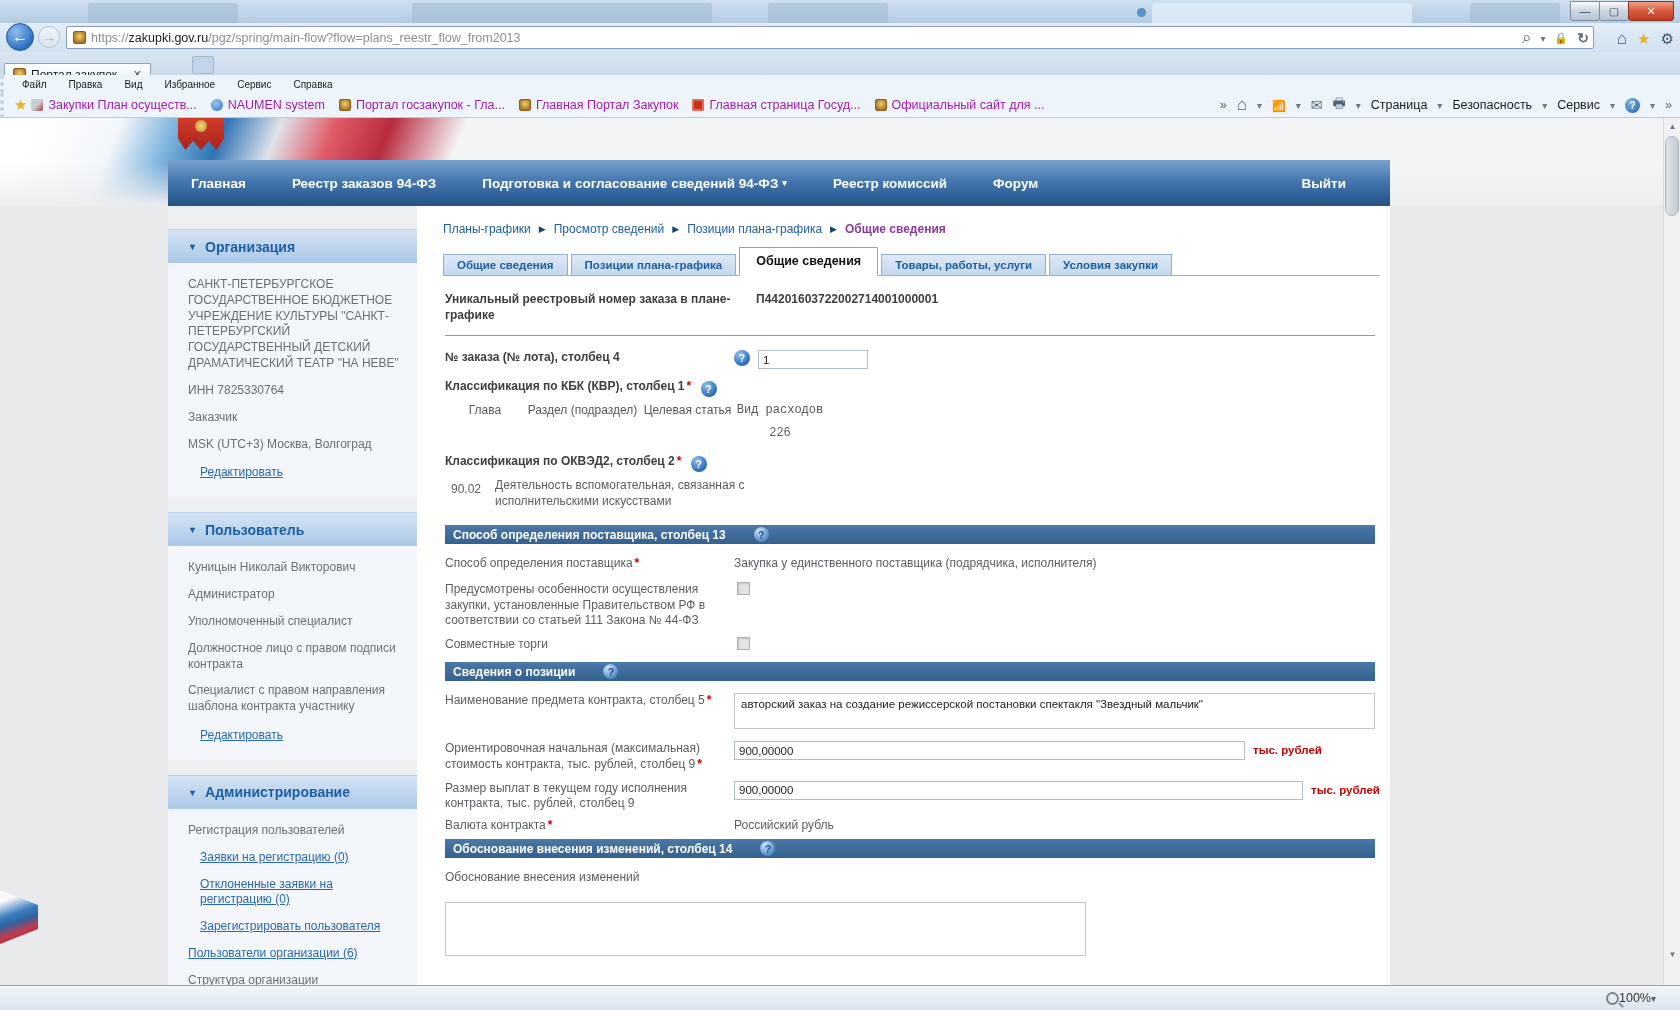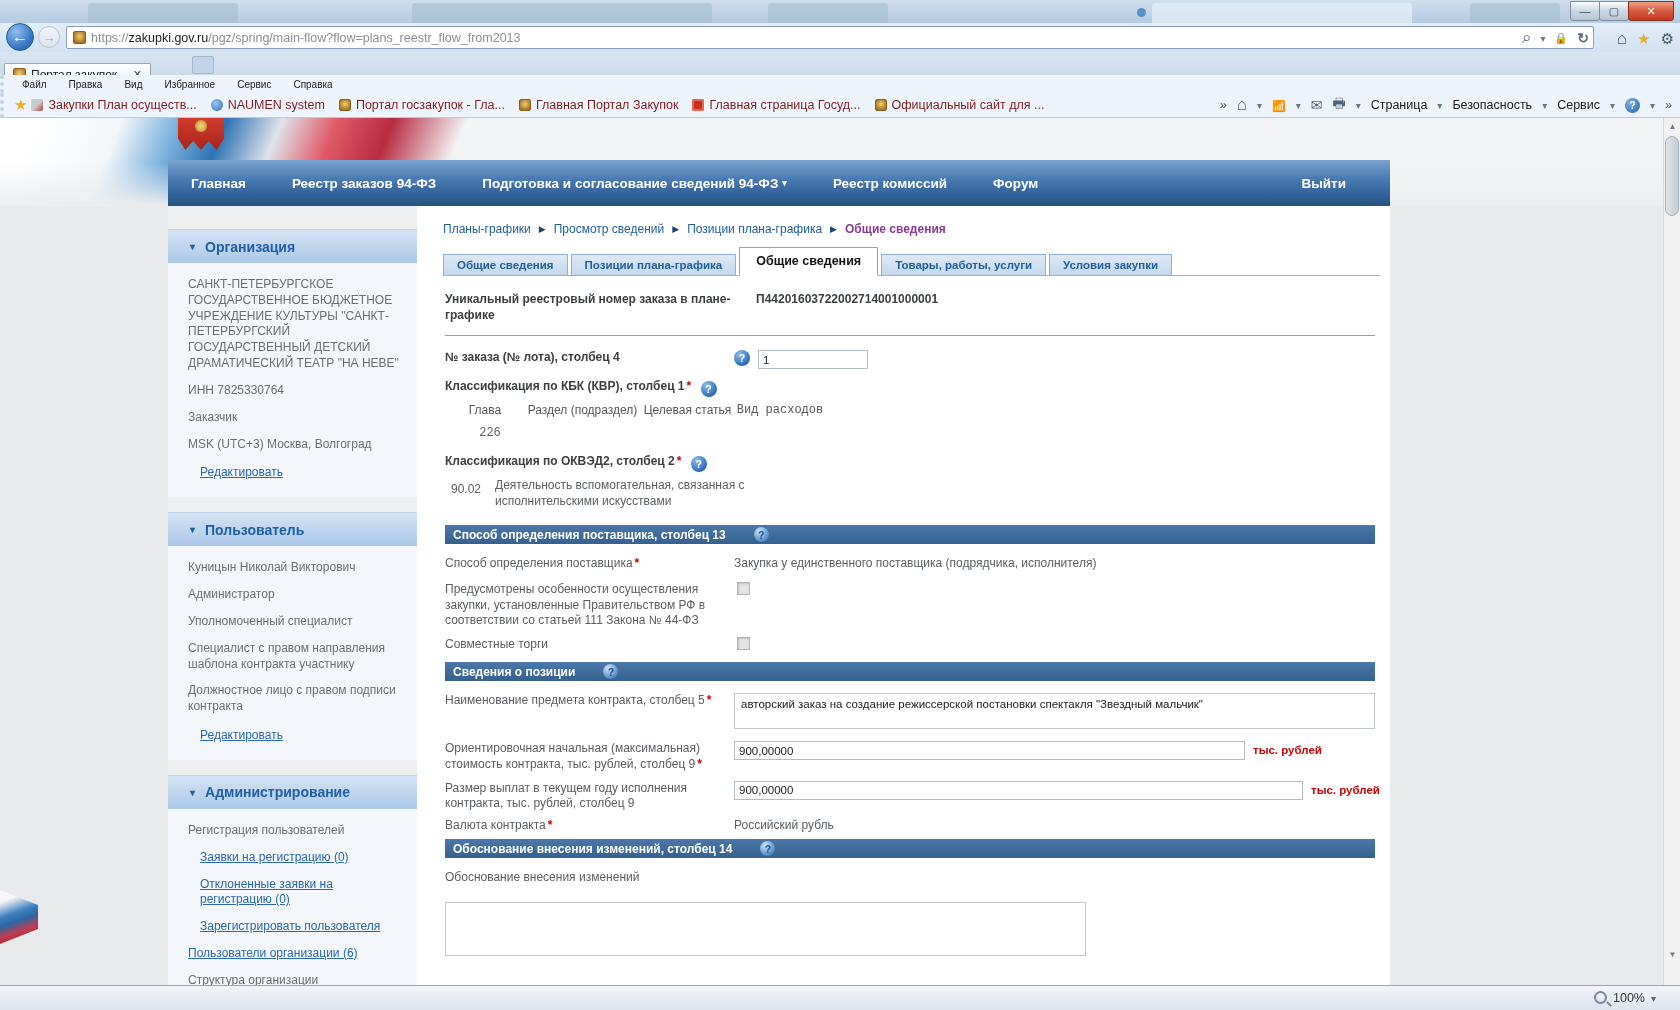--- a/index.html
+++ b/index.html
@@ -64,21 +64,21 @@
   .menu-row { position:absolute; left:0; top:75px; width:1680px; height:18px; background:#eef4fb;
     display:flex; align-items:center; padding-left:18px; border-left:4px dotted #c3d2e2; }
   .menu-item { margin-right:22px; color:#1b1b1b; font-size:10px; }
 
   
   .fav-row { position:absolute; left:0; top:93px; width:1680px; height:25px; background:#eef4fb;
     border-bottom:1px solid #bccbdb; display:flex; align-items:center; padding-left:10px;
     border-left:4px dotted #c3d2e2; }
   .fav-star { color:#e8b028; font-size:15px; margin-right:4px; }
   .fav-star::before { content:"★"; }
-  .fav-item { display:flex; align-items:center; margin-right:14px; color:#7f1d1d; font-size:12.5px; white-space:nowrap; }
+  .fav-item { display:flex; align-items:center; margin-right:14px; color:#a21caf; font-size:12.5px; white-space:nowrap; }
   .fav-ico { width:12px; height:12px; margin-right:5px; border-radius:2px; flex:0 0 12px; }
   .ico-keys { background:linear-gradient(135deg,#c8cdd3 50%,#b33), radial-gradient(#d44,#922); }
   .ico-ie { background:radial-gradient(circle at 40% 35%,#9cc6f0,#2c6fc4); border-radius:50%; }
   .ico-eagle { background:radial-gradient(circle at 50% 40%,#f3d06a,#a8742a 75%); border:1px solid #8a5d1e; }
   .ico-redgrid { background:#c62f1e; box-shadow:inset 0 0 0 2px #e46a54; }
   .cmd-right { margin-left:auto; display:flex; align-items:center; gap:10px; padding-right:8px;
     color:#1b1b1b; font-size:12.5px; }
   .i-chev::before { content:"»"; color:#4d6karma; }
   .i-chev::before { content:"»"; color:#4d637c; }
   .cmd-ico { color:#4f637a; font-size:14px; }
@@ -147,21 +147,21 @@
   .help { width:16px; height:16px; border-radius:50%; flex:0 0 16px;
     background:radial-gradient(circle at 35% 28%,#8fc0ec,#2365b5 75%);
     color:#fff; font-size:10.5px; font-weight:bold; display:inline-flex; align-items:center; justify-content:center; }
   .help.inline { display:inline-flex; vertical-align:-3px; margin-left:6px; }
   .tinput { height:19px; border:1px solid #b2bcc6; background:#fff; font-family:"Liberation Sans",sans-serif;
     font-size:11.5px; color:#222; padding:1px 4px; }
   .in-order { width:110px; margin-left:8px; }
   .kbk-head { display:flex; width:380px; text-align:center; margin:4px 0 2px; color:#55585c;justify-content:center; }
   .kbk-col { line-height:1.25; }
   .kbk-c0 { width:80px; } .kbk-c1 { width:115px; } .kbk-c2 { width:95px; } .kbk-c3 { width:90px;font-family:Liberation Mono, monospace; }
-  .kbk-vals { display:flex; width:380px; text-align:center; margin-bottom:14px; margin-top:8px;flex-direction:column; }
+  .kbk-vals { display:flex; width:380px; text-align:center; margin-bottom:14px; margin-top:8px; }
   .okved-row { display:flex; margin:6px 0 16px; }
   .okved-code { width:44px; margin-left:6px; padding-top:4px; }
   .okved-desc { max-width:252px; line-height:1.3; }
   .secbar { width:930px; height:19px; background:linear-gradient(#4a78a8,#35618f);
     color:#fff; font-weight:bold; font-size:12px; display:flex; align-items:center;
     padding-left:8px; margin:4px 0 12px; }
   .secbar .help { margin-left:28px; width:15px; height:15px; flex:0 0 15px;
     background:radial-gradient(circle at 35% 28%,#cfe4f8,#4a86c4 75%); color:#1d4f8a; }
   .chk { width:13px; height:13px; background:#e4e4e4; border:1px solid #b0b0b0;
     box-shadow:inset 1px 1px 2px rgba(0,0,0,.15); margin-left:3px; }
@@ -183,21 +183,21 @@
   .sb-btn { position:absolute; left:0; width:17px; height:17px; color:#6d7886; font-size:8px;
     display:flex; align-items:center; justify-content:center; background:#f1f1f1; }
   .sb-up { top:0; } .sb-down { bottom:22px; }
   .sb-thumb { position:absolute; left:1px; top:18px; width:14px; height:80px;
     background:linear-gradient(90deg,#dfe3e8,#c6ccd4); border:1px solid #a8b0ba; border-radius:7px; }
 
   
   .status-bar { position:absolute; left:0; top:985px; width:1680px; height:25px;
     background:linear-gradient(#f2f5fa,#dde4ee); border-top:1px solid #98a2b0;
     display:flex; align-items:center; justify-content:flex-end; padding-right:24px; color:#333; }
-  .zoom-ctl { display:flex; align-items:flex-start; gap:6px; font-size:12.5px; }
+  .zoom-ctl { display:flex; align-items:center; font-size:12.5px; }
   .i-zoom { width:13px; height:13px; border:2px solid #7a8694; border-radius:50%; position:relative; }
   .i-zoom::after { content:""; position:absolute; left:10px; top:10px; width:6px; height:2px;
     background:#7a8694; transform:rotate(45deg); }
   .i-dd::before { content:"▾"; color:#55606d; font-size:10px; }
 </style>
 </head>
 <body>
 
 <div class="screen">
 
@@ -338,22 +338,22 @@
 
         <div class="side-block">
           <div class="side-head">
             <span class="tri"></span>
             <span>Пользователь</span>
           </div>
           <div class="side-body">
             <p>Куницын Николай Викторович</p>
             <p>Администратор</p>
             <p>Уполномоченный специалист</p>
+            <p>Должностное лицо с правом подписи контракта</p>
             <p>Специалист с правом направления шаблона контракта участнику</p>
-            <p>Должностное лицо с правом подписи контракта</p>
             <a class="side-link side-edit">Редактировать</a>
           </div>
         </div>
 
         <div class="side-block">
           <div class="side-head">
             <span class="tri"></span>
             <span>Администрирование</span>
           </div>
           <div class="side-body">

